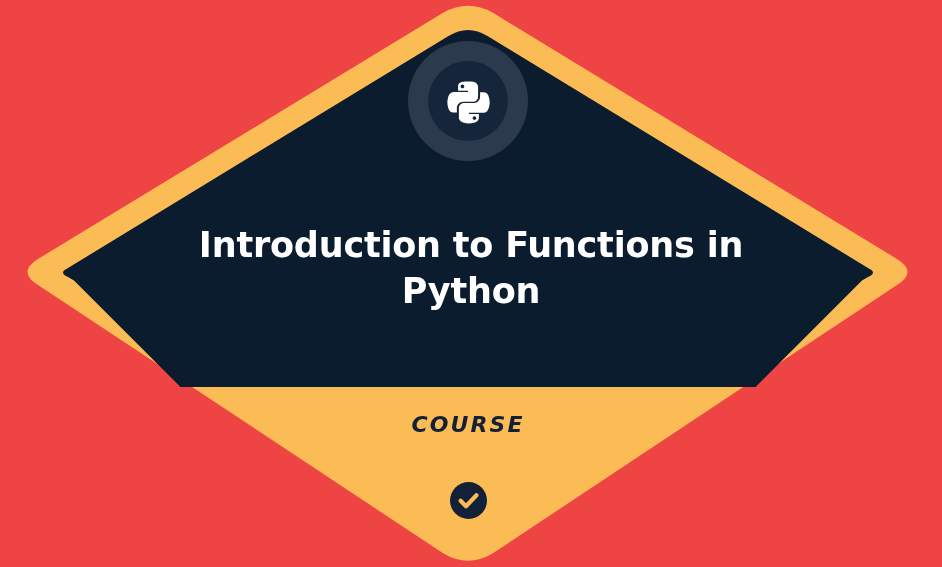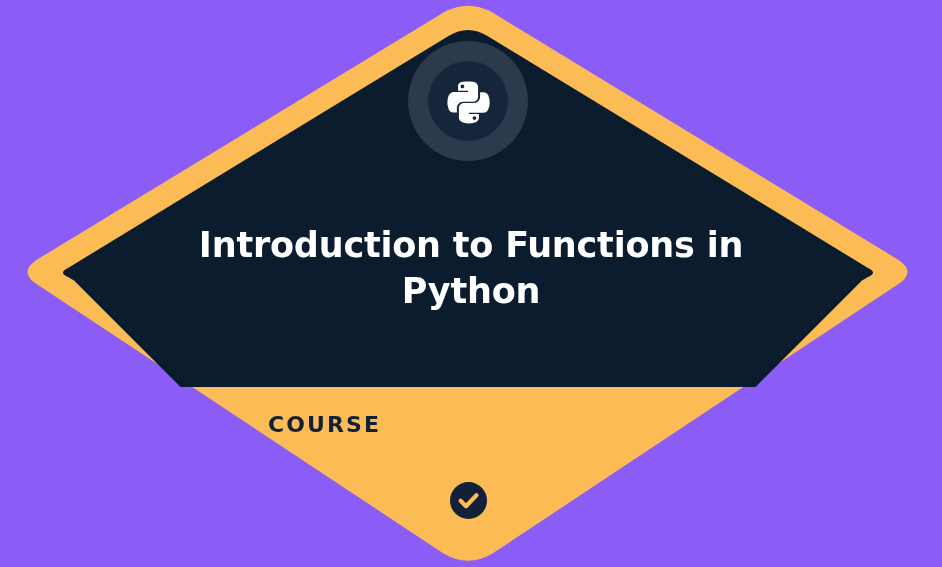--- a/index.html
+++ b/index.html
@@ -12,21 +12,21 @@
     width: 942px;
     height: 567px;
     overflow: hidden;
     font-family: "DejaVu Sans", sans-serif;
   }
 
   #badge-stage {
     position: relative;
     width: 942px;
     height: 567px;
-    background: #8b5cf6;
+    background: #ef4444;
   }
 
   #badge-svg {
     position: absolute;
     left: 0;
     top: 0;
     width: 942px;
     height: 567px;
     display: block;
   }
@@ -76,21 +76,22 @@
     letter-spacing: -0.2px;
     white-space: pre-line;
   }
 
   
   #status-block {
     position: absolute;
     left: 268px;
     top: 407px;
     width: 400px;
-    text-align: left;
+    text-align: center;
+    font-style: italic;
   }
   .status-line {
     color: #132138;
     font-family: "DejaVu Sans", sans-serif;
     font-size: 22px;
     font-weight: bold;
     letter-spacing: 2.1px;
     line-height: 35px;
     white-space: pre-line;
   }

